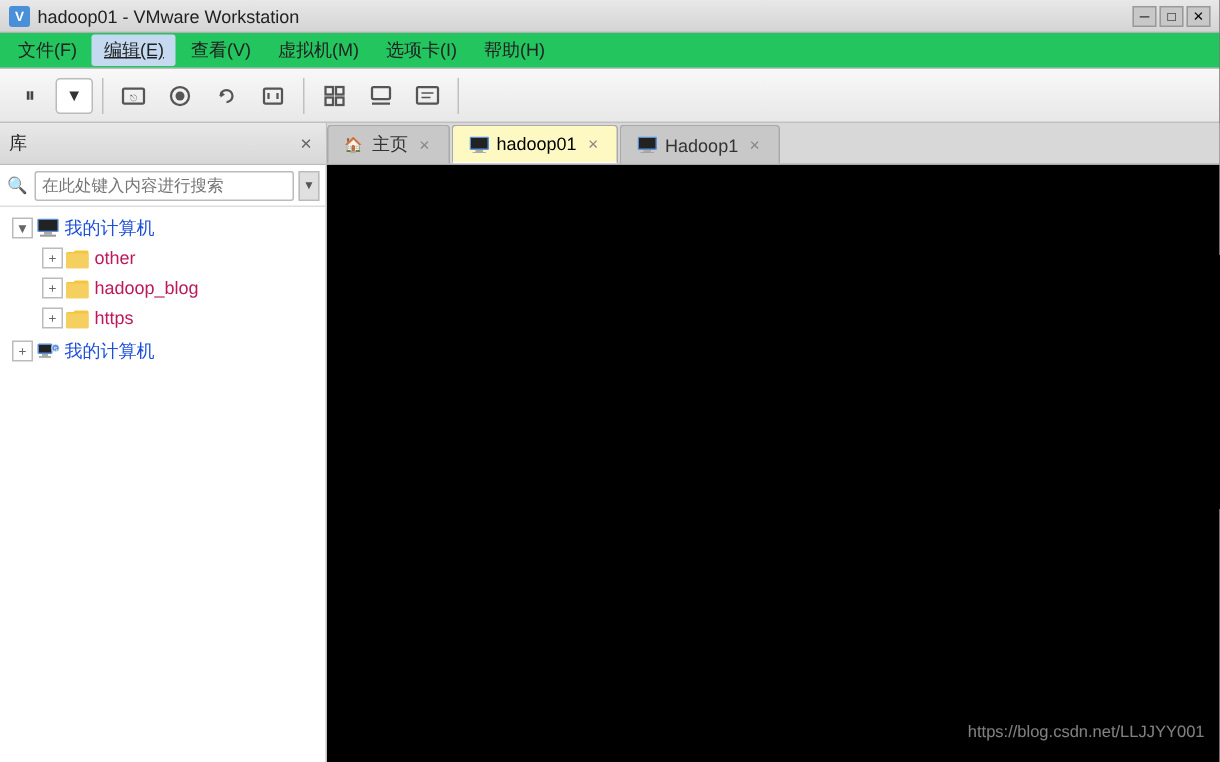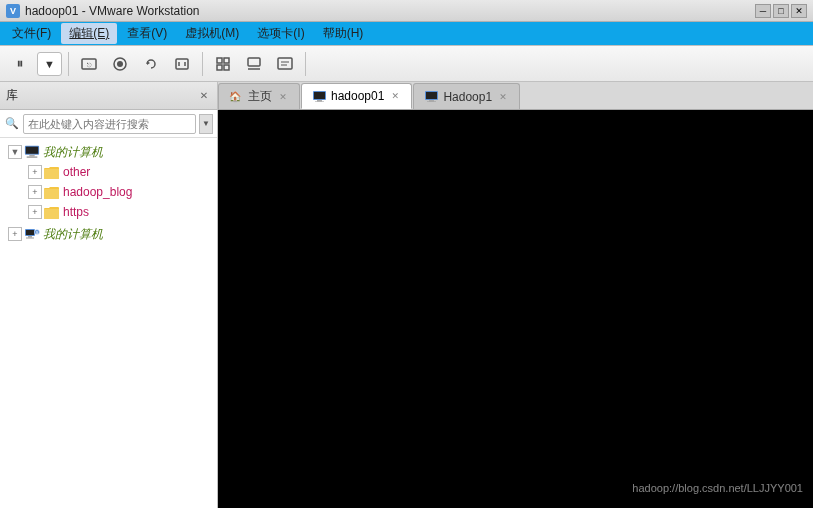--- a/index.html
+++ b/index.html
@@ -34,21 +34,21 @@
       width: 16px; height: 14px;
       background: #c8c8c8;
       border: 1px solid #999;
       font-size: 9px; cursor: pointer;
       display: flex; align-items: center; justify-content: center;
     }
 
     
     .menu-bar {
       height: 24px;
-      background: #0ea5e9;
+      background: #22c55e;
       display: flex;
       align-items: center;
       padding: 0 4px;
       border-bottom: 1px solid #c0c0c0;
       gap: 2px;
     }
     .menu-item {
       padding: 2px 8px;
       font-size: 12px;
       color: #222;
@@ -187,21 +187,21 @@
       width: 16px; height: 14px;
       margin-right: 3px;
       display: flex; align-items: center; justify-content: center;
       flex-shrink: 0;
     }
     .tree-label {
       font-size: 12px;
       color: #be185d;
       white-space: nowrap;
     }
-    .tree-label.black { color: #4d7c0f; font-style: italic; }
+    .tree-label.black { color: #1d4ed8; }
     .tree-child {
       padding-left: 28px;
     }
 
     
     .right-panel {
       flex: 1;
       display: flex;
       flex-direction: column;
       background: #e8e8e8;
@@ -222,21 +222,21 @@
       border: 1px solid #aaa;
       border-bottom: none;
       cursor: pointer;
       font-size: 12px;
       color: #333;
       position: relative;
       margin-right: 1px;
       border-radius: 3px 3px 0 0;
     }
     .tab.active {
-      background: #ffffff;
+      background: #fef9c3;
       border-bottom: 1px solid #fff;
       color: #000;
       z-index: 1;
     }
     .tab-close {
       font-size: 9px; color: #888; cursor: pointer;
       width: 12px; height: 12px;
       display: flex; align-items: center; justify-content: center;
       border-radius: 2px;
     }
@@ -450,17 +450,17 @@
             <rect x="4" y="9" width="5" height="1.5" fill="#aaa"></rect>
             <rect x="2" y="10.5" width="9" height="0.5" fill="#999"></rect>
           </svg>
         </div>
         <span>Hadoop1</span>
         <span class="tab-close">✕</span>
       </div>
     </div>
 
     <div class="vm-screen">
-      <span class="watermark">hadoop://blog.csdn.net/LLJJYY001</span>
+      <span class="watermark">https://blog.csdn.net/LLJJYY001</span>
     </div>
   </div>
 
 </div>
 
 </body></html>

